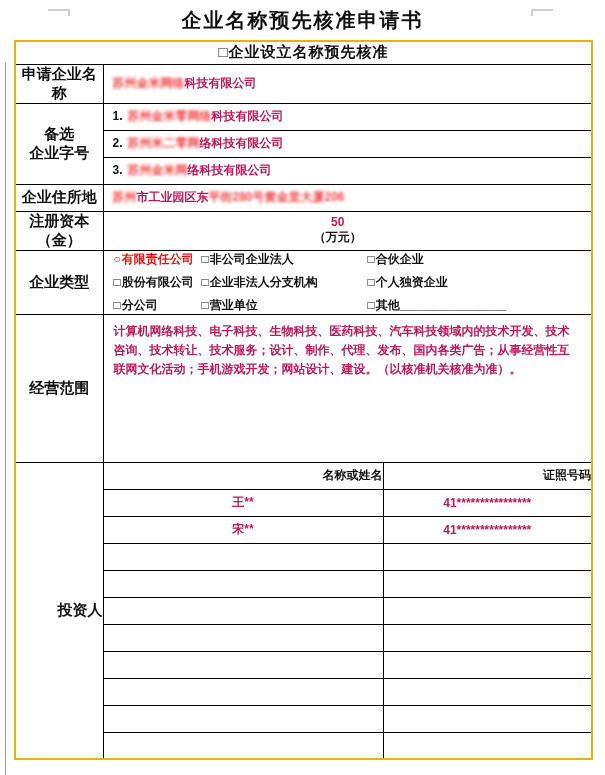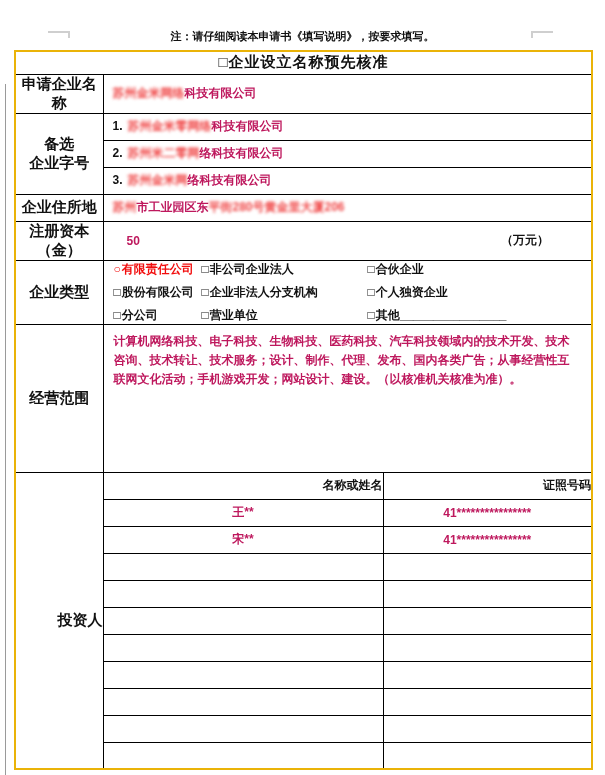--- a/index.html
+++ b/index.html
@@ -25,21 +25,21 @@
   td.val { padding-left:9px; vertical-align:middle; }
 
   .red { color:#be185d; font-weight:600; }
   .masked { color:#f04848; filter:blur(1.5px); }
   .num { font-weight:700; color:#111; margin-right:5px; }
 
   .r-name td { height:32px; }
   .r-alt td { height:27px; }
   .r-addr td { height:27px; }
   .r-cap td { height:25px; }
-  .cap-row { display:flex; justify-content:space-between; align-items:center; padding-left:23px; padding-right:42px; }
+  .cap-row { display:flex; justify-content:space-between; align-items:center; padding-left:23px; padding-right:42px;flex-direction:column; }
   .cap-unit { font-weight:700; color:#111; }
 
   .r-type td { height:55px; }
   .opt-grid { display:grid; grid-template-columns:88px 166px auto; padding-left:10px; row-gap:6px; }
   .opt { white-space:nowrap; font-weight:700; font-size:12px; }
   .opt .mk { margin-right:1px; }
   .opt.selected { color:#f20d0d; }
 
   .r-scope td.val { height:148px; vertical-align:top; padding:7px 10px 0 10px; }
   .scope-text { font-size:12px; line-height:1.62; font-weight:600; }
@@ -49,22 +49,22 @@
 </style>
 </head>
 <body>
 
 <div class="page">
 
   <div class="edge-line"></div>
   <div class="corner tl"></div>
   <div class="corner tr"></div>
 
+  <div class="title">企业名称预先核准申请书</div>
 
-  <div class="note"><span>注：</span><span>请仔细阅读本申请书《填写说明》，按要求填写。</span></div>
 
   <table>
     <colgroup>
         <col style="width:88px">
         <col style="width:280px">
         <col style="width:209px">
       </colgroup>
 
     <tbody>
         <tr class="section-hdr">

